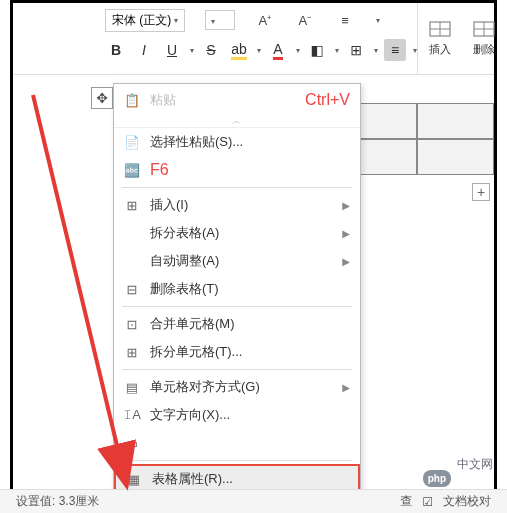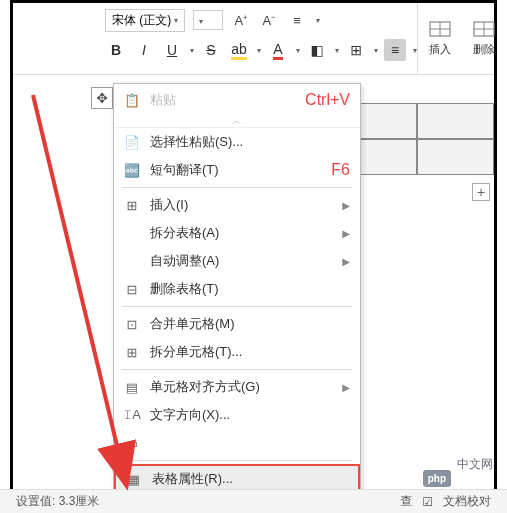--- a/index.html
+++ b/index.html
@@ -1,20 +1,20 @@
 <!DOCTYPE html>
 <html><head>
   <meta charset="utf-8">
   <style>
     * { margin: 0; padding: 0; box-sizing: border-box; font-family: "Microsoft YaHei", sans-serif; }
     body { width: 507px; height: 513px; background: #fff; position: relative; overflow: hidden; }
     .frame { position: absolute; left: 10px; top: 0; right: 10px; bottom: 10px; border: 3px solid #000; background: #fff; }
     .ribbon { height: 72px; background: #fff; border-bottom: 1px solid #ddd; display: flex; padding-left: 92px; }
     .ribbon-main { flex: 1; }
-    .font-row { display: flex; align-items: center; height: 30px; gap: 8px; padding-top: 4px; }
+    .font-row { display: flex; align-items: center; height: 30px; gap: 20px; padding-top: 4px; }
     .font-select { border: 1px solid #ccc; padding: 2px 6px; font-size: 12px; background: #fff; min-width: 80px; display: flex; align-items: center; justify-content: space-between; }
     .size-select { border: 1px solid #ccc; padding: 2px 4px; font-size: 12px; width: 30px; }
     .ribbon-icon { width: 20px; height: 20px; display: inline-flex; align-items: center; justify-content: center; font-size: 13px; color: #444; }
     .format-row { display: flex; align-items: center; height: 32px; gap: 6px; padding-top: 2px; }
     .fmt-btn { width: 22px; height: 22px; display: inline-flex; align-items: center; justify-content: center; font-size: 14px; color: #333; cursor: pointer; }
     .fmt-btn.bold { font-weight: bold; }
     .fmt-btn.italic { font-style: italic; }
     .fmt-btn.underline { text-decoration: underline; }
     .dd { font-size: 8px; color: #666; margin-left: 1px; }
     .ribbon-right { display: flex; border-left: 1px solid #ddd; }
@@ -32,21 +32,21 @@
     .menu-icon { width: 20px; height: 18px; margin-right: 8px; display: inline-flex; align-items: center; justify-content: center; color: #666; }
     .menu-label { flex: 1; }
     .menu-shortcut { color: #ef4444; font-size: 16px; }
     .menu-arrow { color: #888; font-size: 10px; }
     .menu-sep { height: 1px; background: #ddd; margin: 3px 8px; }
     .menu-collapse { height: 14px; display: flex; align-items: center; justify-content: center; color: #aaa; font-size: 10px; border-bottom: 1px solid #eee; }
     .red-arrow { position: absolute; left: 4px; top: 14px; pointer-events: none; z-index: 5; }
     .status-bar { position: absolute; left: 0; bottom: 0; right: 0; height: 24px; background: #f5f5f5; display: flex; align-items: center; padding: 0 16px; font-size: 12px; color: #555; border-top: 1px solid #ddd; justify-content: space-between; }
     .status-right { display: flex; align-items: center; gap: 10px; }
     .watermark { position: absolute; right: 14px; bottom: 26px; display: flex; align-items: center; gap: 6px; opacity: 0.65; }
-    .wm-logo { background: #4a5a6a; color: #fff; font-size: 10px; padding: 3px 5px; border-radius: 3px; font-weight: bold; margin-top: 28px; }
+    .wm-logo { background: #4a5a6a; color: #fff; font-size: 10px; padding: 3px 5px; border-radius: 8px; font-weight: bold; margin-top: 28px; }
     .wm-text { font-size: 12px; color: #0f172a; font-family: Liberation Serif, serif; }
   </style>
 </head>
 <body>
 
 <div class="frame">
   <div class="ribbon">
     <div class="ribbon-main">
       <div class="font-row">
         <div class="font-select">
@@ -122,21 +122,20 @@
         <span class="menu-label">粘贴</span>
         <span class="menu-shortcut">Ctrl+V</span>
       </div>
       <div class="menu-collapse">︿</div>
       <div class="menu-item">
         <span class="menu-icon">📄</span>
         <span class="menu-label">选择性粘贴(S)...</span>
       </div>
       <div class="menu-item">
         <span class="menu-icon">🔤</span>
-        <span class="menu-label">短句翻译(T)</span>
         <span class="menu-shortcut">F6</span>
       </div>
       <div class="menu-sep"></div>
       <div class="menu-item">
         <span class="menu-icon">⊞</span>
         <span class="menu-label">插入(I)</span>
         <span class="menu-arrow">▶</span>
       </div>
       <div class="menu-item">
         <span class="menu-icon"></span>

